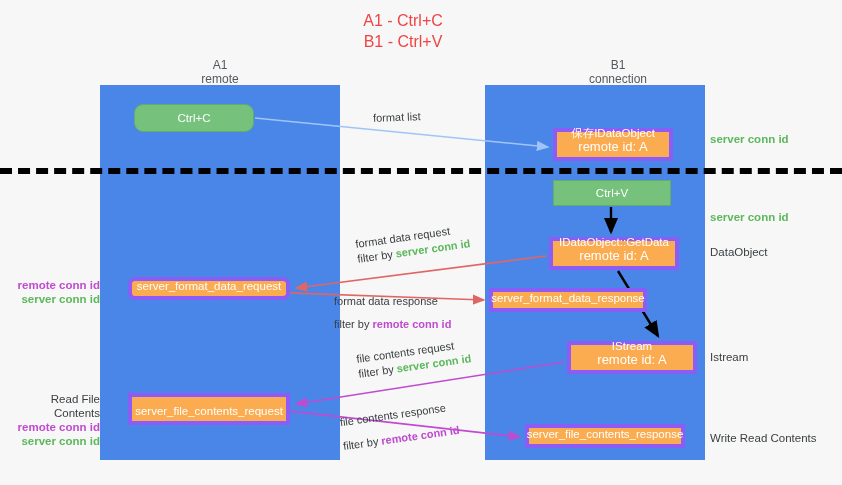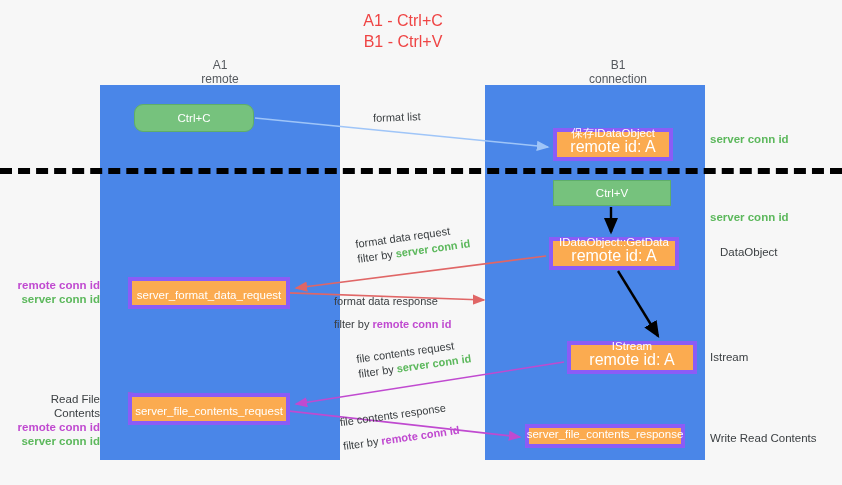--- a/index.html
+++ b/index.html
@@ -66,44 +66,44 @@
     font-size: 11.5px;
     line-height: 14px;
     display: flex;
     flex-direction: column;
     align-items: center;
     justify-content: center;
     padding: 3px 6px;
   }
   .node.green { background: #76c27d; border: 1px solid #5fae69; }
   .node.orange { background: #fbab50; border: 4px solid #8b5cf6; justify-content: flex-end; }
-  .node .l2 { font-size: 16px; }
+  .node .l2 { font-size: 13px; }
 
   #box-ctrl-c   { left: 134px; top: 104px; width: 120px; height: 28px; border-radius: 9px; }
   #box-idata    { left: 553px; top: 128px; width: 120px; height: 33px; }
   #box-ctrl-v   { left: 553px; top: 180px; width: 118px; height: 26px; }
   #box-getdata  { left: 549px; top: 237px; width: 130px; height: 33px; }
   #box-istream  { left: 567px; top: 341px; width: 130px; height: 33px; }
-  #box-sfdreq   { left: 128px; top: 277px; width: 162px; height: 32px; }
+  #box-sfdreq   { left: 128px; top: 277px; width: 162px; height: 23px; border-radius: 7px; }
   #box-sfdresp  { left: 489px; top: 288px; width: 158px; height: 24px; }
   #box-sfcreq   { left: 128px; top: 393px; width: 162px; height: 32px; }
   #box-sfcresp  { left: 525px; top: 424px; width: 160px; height: 24px; }
 
   
   .side-label {
     font-size: 11.5px;
     line-height: 14px;
   }
   .green-txt  { color: #5cb85c; font-weight: bold; }
   .magenta-txt { color: #c04ad0; font-weight: bold; }
   .plain-txt  { color: #3c4043; }
 
   #lbl-server-1 { left: 710px; top: 132px; }
   #lbl-server-2 { left: 710px; top: 210px; }
-  #lbl-dataobject { left: 710px; top: 245px; margin-left: 10px; }
+  #lbl-dataobject { left: 710px; top: 245px; }
   #lbl-istream  { left: 710px; top: 350px; }
   #lbl-write    { left: 710px; top: 431px; }
 
   #lbl-left-1 { left: 8px; top: 278px; width: 92px; text-align: right; }
   #lbl-left-2 { left: 4px; top: 392px; width: 96px; text-align: right; }
 
   
   .edge-label {
     font-size: 11px;
     line-height: 15px;
@@ -194,20 +194,23 @@
 
   <div class="abs node orange" id="box-istream">
     <div>IStream</div>
     <div class="l2">remote id: A</div>
   </div>
 
   <div class="abs node orange" id="box-sfdreq">
     <div>server_format_data_request</div>
   </div>
 
+  <div class="abs node orange" id="box-sfdresp">
+    <div>server_format_data_response</div>
+  </div>
 
   <div class="abs node orange" id="box-sfcreq">
     <div>server_file_contents_request</div>
   </div>
 
   <div class="abs node orange" id="box-sfcresp">
     <div>server_file_contents_response</div>
   </div>
 
   <div class="abs edge-label" id="edge-format-list">

